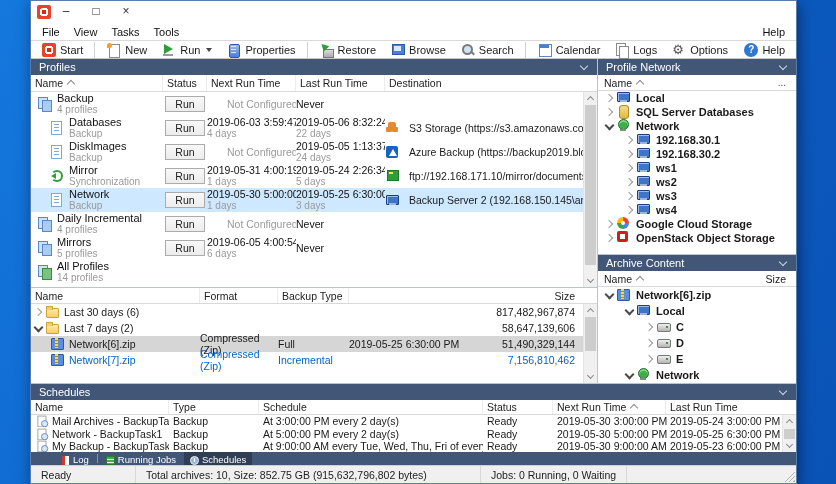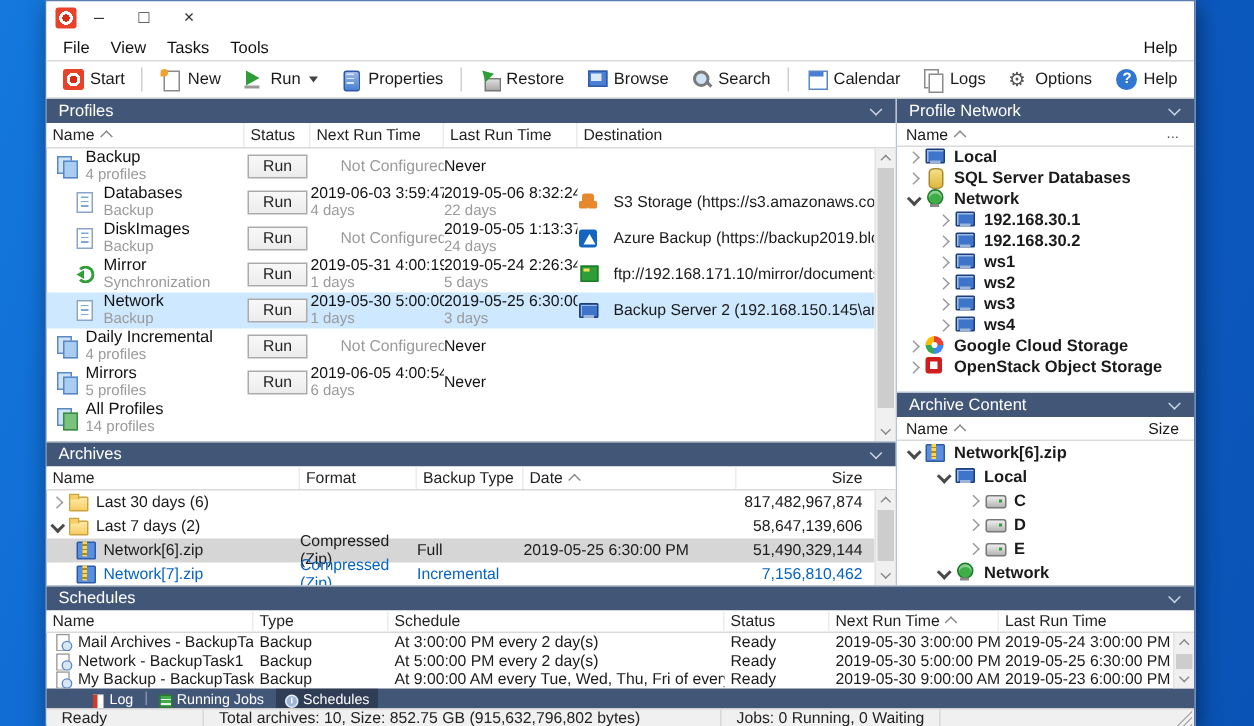--- a/index.html
+++ b/index.html
@@ -15,21 +15,21 @@
   #titlebar { height:22px; background:#fff; display:flex; align-items:center; padding:0 6px; flex:none; }
   #titlebar .title { margin-left:6px; font-size:11px; color:#111; flex:1; }
   .winctl { width:30px; height:20px; text-align:center; line-height:18px; font-size:12px; color:#333; cursor:pointer; }
 
   
   #menubar { height:17px; background:#fff; display:flex; align-items:center; padding:0 4px; flex:none; font-size:11px; }
   .menu-item { padding:1px 7px; color:#111; cursor:default; }
   #menubar .spacer { flex:1; }
 
   
-  #toolbar { height:26px; border-top:1px solid #d9d9d9; border-bottom:1px solid #c8c8c8;
+  #toolbar { height:19px; border-top:1px solid #d9d9d9; border-bottom:1px solid #c8c8c8;
     background:#fff; display:flex; align-items:center; padding:0 4px; flex:none; }
   .tbtn { display:flex; align-items:center; gap:4px; padding:2px 6px; height:20px; cursor:pointer; border:1px solid transparent; }
   .tsep { width:1px; height:16px; background:#d0d0d0; margin:0 4px; }
   .tspacer { flex:1; }
   .drop-arrow { width:0; height:0; border-left:3px solid transparent; border-right:3px solid transparent; border-top:4px solid #444; margin-left:2px; }
 
   
   .ic { width:15px; height:14px; position:relative; display:inline-block; flex:none; }
 
   .tbi-kls, .app-ic { width:14px; height:14px; background:#e8432a; border-radius:2px; position:relative; }
@@ -519,37 +519,29 @@
 
           <div class="vscroll" style="top:0;bottom:0;">
             <span class="varr up"></span>
             <div class="vthumb" style="top:13px;height:160px;"></div>
             <span class="varr dn"></span>
           </div>
         </div>
       </div>
 
       <div id="archives">
-        <div class="panel-hd">
-          <span class="ph-t">Archives</span>
-          <span class="panel-chev"></span>
-        </div>
         <div class="colhead">
           <div class="ac-name">
               <span>Name</span>
             </div>
           <div class="ac-format">
               <span>Format</span>
             </div>
           <div class="ac-type">
               <span>Backup Type</span>
-            </div>
-          <div class="ac-date">
-              <span>Date</span>
-              <span class="sort-up"></span>
             </div>
           <div class="ac-size">
               <span>Size</span>
             </div>
         </div>
         <div id="archives-body">
 
           <div class="arow ast-default">
             <div class="a-name">
                 <span class="texp texp-collapsed"></span>

